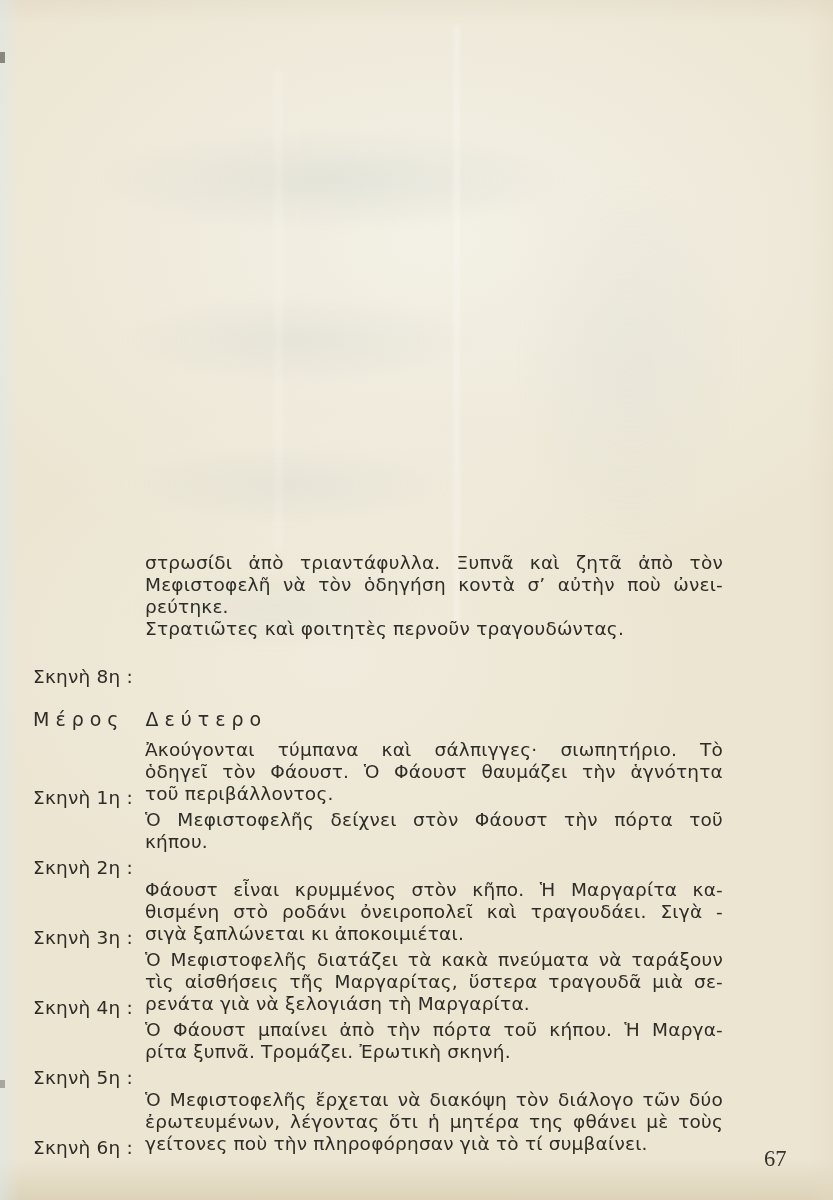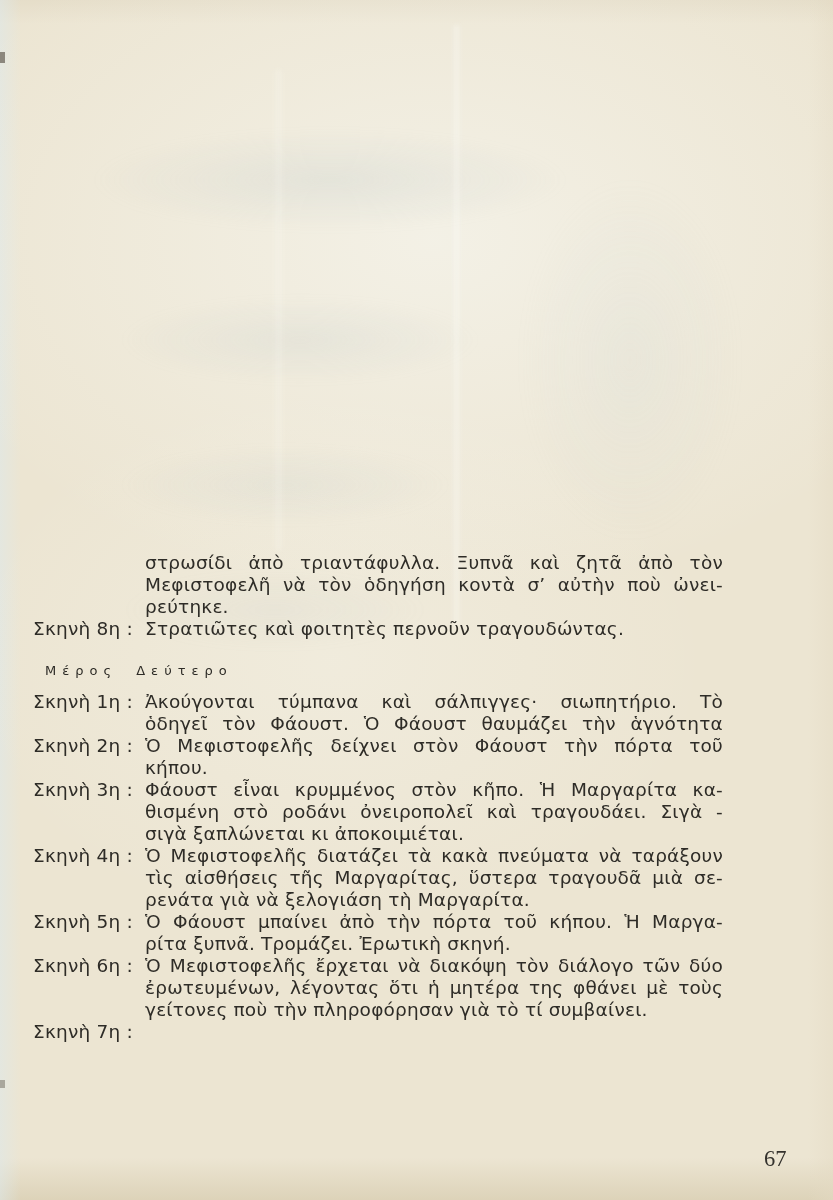--- a/index.html
+++ b/index.html
@@ -70,29 +70,29 @@
     top: 552px;
     width: 690px;
     font-size: 18.5px;
     line-height: 22px;
     letter-spacing: 0.2px;
   }
   .row {
     display: grid;
     grid-template-columns: 112px 1fr;
   }
-  .label { white-space: nowrap; }
+  .label { white-space: nowrap; margin-top: 48px; }
   .ln { min-height: 22px; }
   .j {
     text-align: justify;
     text-align-last: justify;
   }
   .part-heading {
-    margin: 20px 0 9px 12px;
-    font-size: 13px;
+    margin: 20px 0 9px 0;
+    font-size: 19px;
     font-weight: 400;
     letter-spacing: 6px;
     word-spacing: 9px;
   }
   .page-number {
     position: absolute;
     left: 764px;
     top: 1146px;
     font-family: "Liberation Serif", "DejaVu Serif", serif;
     font-size: 22.5px;
@@ -129,20 +129,21 @@
       </div>
     </section>
 
     <h2 class="part-heading">Μέρος Δεύτερο</h2>
 
     <section class="row">
       <div class="label">Σκηνὴ 1η :</div>
       <div class="body">
         <div class="ln j">Ἀκούγονται τύμπανα καὶ σάλπιγγες· σιωπητήριο. Τὸ</div>
         <div class="ln j">ὁδηγεῖ τὸν Φάουστ. Ὁ Φάουστ θαυμάζει τὴν ἁγνότητα</div>
+        <div class="ln">τοῦ περιβάλλοντος.</div>
       </div>
     </section>
 
     <section class="row">
       <div class="label">Σκηνὴ 2η :</div>
       <div class="body">
         <div class="ln j">Ὁ Μεφιστοφελῆς δείχνει στὸν Φάουστ τὴν πόρτα τοῦ</div>
         <div class="ln">κήπου.</div>
       </div>
     </section>

